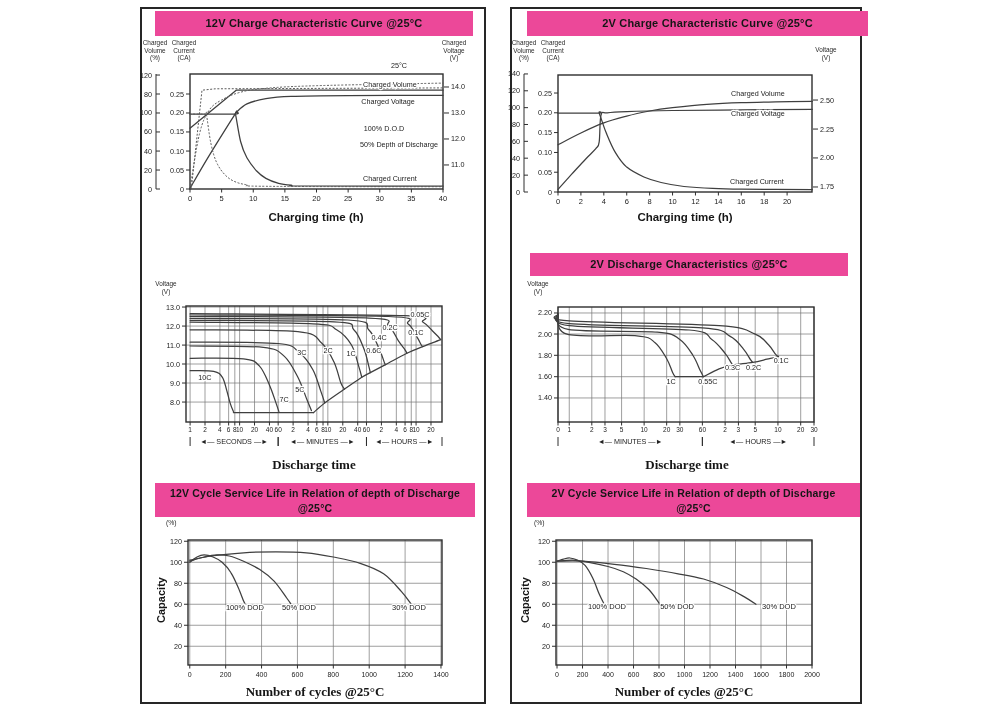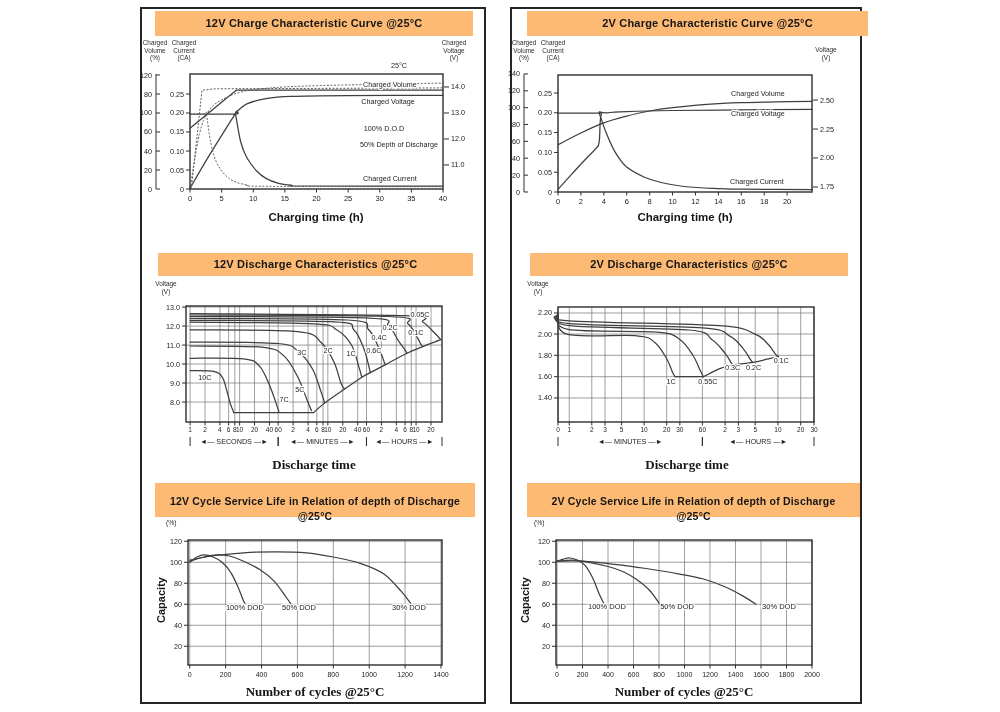--- a/index.html
+++ b/index.html
@@ -1,23 +1,23 @@
 <!DOCTYPE html>
 <html><head>
 <meta charset="utf-8">
 <style>
   html,body{margin:0;padding:0;background:#fff;}
   #page{position:relative;width:1000px;height:712px;background:#fff;overflow:hidden;
         font-family:"Liberation Sans",sans-serif;color:#1c1c1c;}
   .panel{position:absolute;border:2.5px solid #262626;background:#fff;box-sizing:border-box;}
   #panel-left{left:140px;top:7px;width:346px;height:697px;}
   #panel-right{left:510px;top:7px;width:352px;height:697px;}
-  .banner{position:absolute;background:#fdba74;text-align:center;font-weight:bold;
+  .banner{position:absolute;background:#ec4899;text-align:center;font-weight:bold;
           font-size:11px;color:#161616;letter-spacing:.2px;}
-  .banner.two{font-size:10.5px;line-height:15px;padding-top:11px;box-sizing:border-box;white-space:pre-line;}
+  .banner.two{font-size:10.5px;line-height:15px;padding-top:3px;box-sizing:border-box;white-space:pre-line;}
   .xtitle{position:absolute;width:200px;text-align:center;font-weight:bold;font-size:11.5px;color:#161616;margin-top:6px;}
   .xtitle.sm{font-size:13px;font-family:Liberation Serif, serif;}
   .hdr{position:absolute;width:32px;text-align:center;font-size:6.4px;line-height:1.2;
        color:#2a2a2a;white-space:pre-line;}
   .pct{position:absolute;font-size:6.8px;color:#2a2a2a;}
   .cap{position:absolute;width:80px;height:14px;text-align:center;font-weight:bold;font-size:11px;
        transform:rotate(-90deg);color:#161616;}
   #charts{position:absolute;left:0;top:0;}
   #charts text{font-family:"Liberation Sans",sans-serif;fill:#222;}
   .grid{stroke:#757575;stroke-width:.7;}
@@ -471,21 +471,20 @@
       <text x="550" y="627.75" text-anchor="end" font-size="7.2">40</text>
       <line x1="552" y1="646.25" x2="556" y2="646.25" class="tick"></line>
       <text x="550" y="648.75" text-anchor="end" font-size="7.2">20</text>
       <text x="606.944" y="608.5" text-anchor="middle" font-size="7.5" class="ann">100% DOD</text>
       <text x="677.088" y="608.5" text-anchor="middle" font-size="7.5" class="ann">50% DOD</text>
       <text x="778.976" y="608.5" text-anchor="middle" font-size="7.5" class="ann">30% DOD</text>
     </svg>
 
   <div class="banner" style="left:155px;top:11px;width:318px;height:25px;line-height:25px;">12V Charge Characteristic Curve @25°C</div>
   <div class="banner" style="left:527px;top:11px;width:321px;height:25px;line-height:25px;padding-left:20px;">2V Charge Characteristic Curve @25°C</div>
-  <div class="banner" style="left:158px;top:253px;width:315px;height:23px;line-height:23px;">12V Discharge Characteristics @25°C</div>
   <div class="banner" style="left:530px;top:253px;width:318px;height:23px;line-height:23px;">2V Discharge Characteristics @25°C</div>
   <div class="banner two" style="left:155px;top:483px;width:320px;height:34px;">12V Cycle Service Life in Relation of depth of Discharge
 @25°C</div>
   <div class="banner two" style="left:527px;top:483px;width:333px;height:34px;">2V Cycle Service Life in Relation of depth of Discharge
 @25°C</div>
 
   <div class="xtitle" style="left:216px;top:205px;">Charging time (h)</div>
   <div class="xtitle" style="left:585px;top:205px;">Charging time (h)</div>
   <div class="xtitle sm" style="left:214px;top:451px;">Discharge time</div>
   <div class="xtitle sm" style="left:587px;top:451px;">Discharge time</div>

